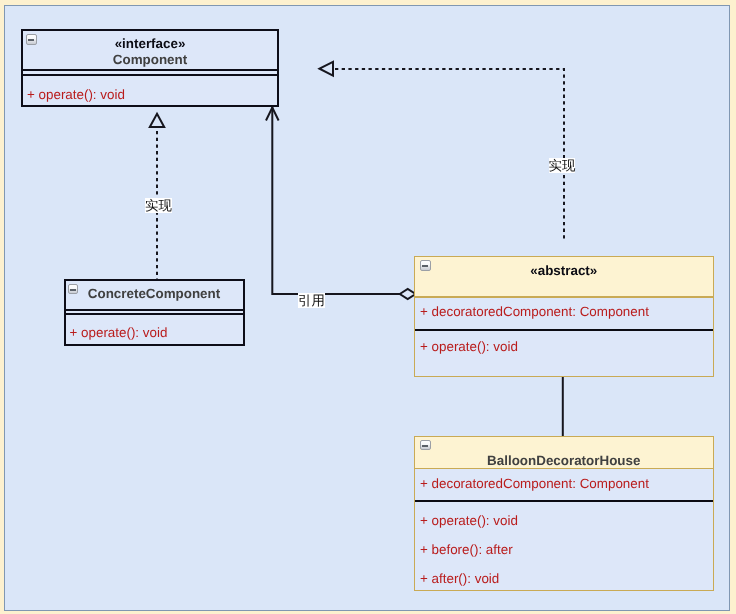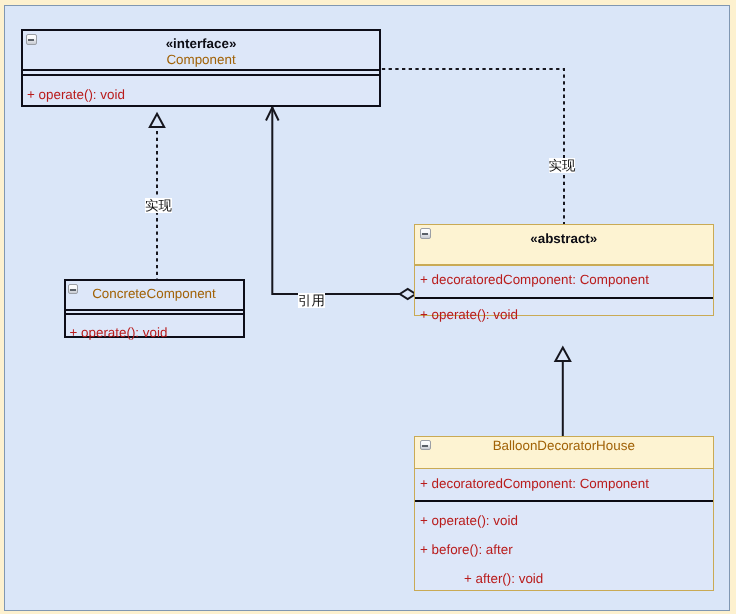--- a/index.html
+++ b/index.html
@@ -10,21 +10,21 @@
   #canvas{position:absolute;left:4px;top:4.5px;width:726px;height:606px;background:#dae6f8;
           border:1px solid #8097b2;box-sizing:border-box;overflow:hidden;}
   #stage{position:absolute;left:-5px;top:-5.5px;width:736px;height:614px;}
 
   .uml-box{position:absolute;box-sizing:border-box;}
   .uml-box.dark{border:2px solid #0d0d18;background:#dde7f9;}
   .uml-box.gold{border:1.6px solid #c9aa55;background:#dde7f9;}
 
   .hdr{position:absolute;left:0;right:0;box-sizing:border-box;text-align:center;}
   .hdr.gold-fill{background:#fdf3d2;}
-  .title{font-weight:normal;font-size:13.4px;color:#a16207;line-height:16px;}
+  .title{font-weight:bold;font-size:13.4px;color:#404040;line-height:16px;}
   .stereo{font-weight:bold;font-size:13.4px;color:#0c0c14;line-height:16px;}
 
   .sep-dbl{position:absolute;left:0;right:0;}
   .sep-dbl i{position:absolute;left:0;right:0;height:2px;background:#0d0d18;}
 
   .sep-thin{position:absolute;left:0;right:0;height:1.6px;background:#c9aa55;}
   .sep-thick{position:absolute;left:0;right:0;height:2.4px;background:#0b0b13;}
 
   .row{position:absolute;font-size:13.4px;color:#b91c1c;white-space:nowrap;line-height:14px;}
 
@@ -61,75 +61,75 @@
       <path d="M 266 120.5 L 272.3 107.5 L 278.6 120.5" fill="none" stroke="#16161e" stroke-width="2" stroke-linecap="butt"></path>
       <path d="M 399.8 294 L 407.7 288.9 L 415.6 294 L 407.7 299.1 Z" fill="#dde7f9" stroke="#16161e" stroke-width="2" stroke-linejoin="miter"></path>
     </g>
     
     <g>
       <path d="M 562.8 436 L 562.8 361" fill="none" stroke="#16161e" stroke-width="2"></path>
       <path d="M 562.8 347.5 L 570.2 361 L 555.4 361 Z" fill="#dde7f9" stroke="#16161e" stroke-width="2" stroke-linejoin="miter"></path>
     </g>
   </svg>
 
-  <div class="uml-box dark" style="left:21px;top:29px;width:360px;height:78px;">
+  <div class="uml-box dark" style="left:21px;top:29px;width:258px;height:78px;">
     <div class="minus-icon" style="left:3px;top:3px;">
       <i></i>
     </div>
     <div class="hdr" style="top:5px;">
       <div class="stereo">«interface»</div>
       <div class="title">Component</div>
     </div>
     <div class="sep-dbl" style="top:38px;height:8px;">
       <i style="top:0;"></i>
       <i style="top:4.5px;"></i>
     </div>
     <div class="row" style="left:4px;top:57px;">+ operate(): void</div>
   </div>
 
-  <div class="uml-box dark" style="left:63.5px;top:279px;width:181px;height:59px;">
+  <div class="uml-box dark" style="left:63.5px;top:279px;width:181px;height:67px;">
     <div class="minus-icon" style="left:2px;top:2.5px;">
       <i></i>
     </div>
     <div class="hdr" style="top:4.5px;">
       <div class="title">ConcreteComponent</div>
     </div>
     <div class="sep-dbl" style="top:27.5px;height:8px;">
       <i style="top:0;"></i>
       <i style="top:4.5px;"></i>
     </div>
     <div class="row" style="left:4px;top:44.5px;">+ operate(): void</div>
   </div>
 
-  <div class="uml-box gold" style="left:414px;top:224px;width:299.5px;height:92px;">
+  <div class="uml-box gold" style="left:414px;top:256px;width:299.5px;height:121px;">
     <div class="hdr gold-fill" style="top:0;height:39px;">
       <div class="minus-icon" style="left:5px;top:3px;">
         <i></i>
       </div>
       <div class="stereo" style="padding-top:5.5px;">«abstract»</div>
     </div>
     <div class="sep-thin" style="top:39px;"></div>
     <div class="row" style="left:5px;top:48px;">+ decoratoredComponent: Component</div>
     <div class="sep-thick" style="top:71.5px;"></div>
     <div class="row" style="left:5px;top:82.5px;">+ operate(): void</div>
   </div>
 
   <div class="uml-box gold" style="left:414px;top:435.6px;width:299.5px;height:155.8px;">
     <div class="hdr gold-fill" style="top:0;height:31px;">
       <div class="minus-icon" style="left:5px;top:3px;">
         <i></i>
       </div>
-      <div class="title" style="padding-top:1px;">BalloonDecoratorHouse</div>
+      <div class="title" style="padding-top:16px;">BalloonDecoratorHouse</div>
     </div>
     <div class="sep-thin" style="top:31px;"></div>
     <div class="row" style="left:5px;top:40px;">+ decoratoredComponent: Component</div>
     <div class="sep-thick" style="top:63.5px;"></div>
     <div class="row" style="left:5px;top:77.8px;">+ operate(): void</div>
     <div class="row" style="left:5px;top:106.8px;">+ before(): after</div>
-    <div class="row" style="left:5px;top:135.8px;margin-left:44px;">+ after(): void</div>
+    <div class="row" style="left:5px;top:135.8px;">+ after(): void</div>
   </div>
 
   <div class="edge-label" style="left:548.5px;top:157.5px;">实现</div>
   <div class="edge-label" style="left:145px;top:198px;">实现</div>
   <div class="edge-label" style="left:298px;top:293px;">引用</div>
 
 </div>
 </div>
 
 </body></html>

